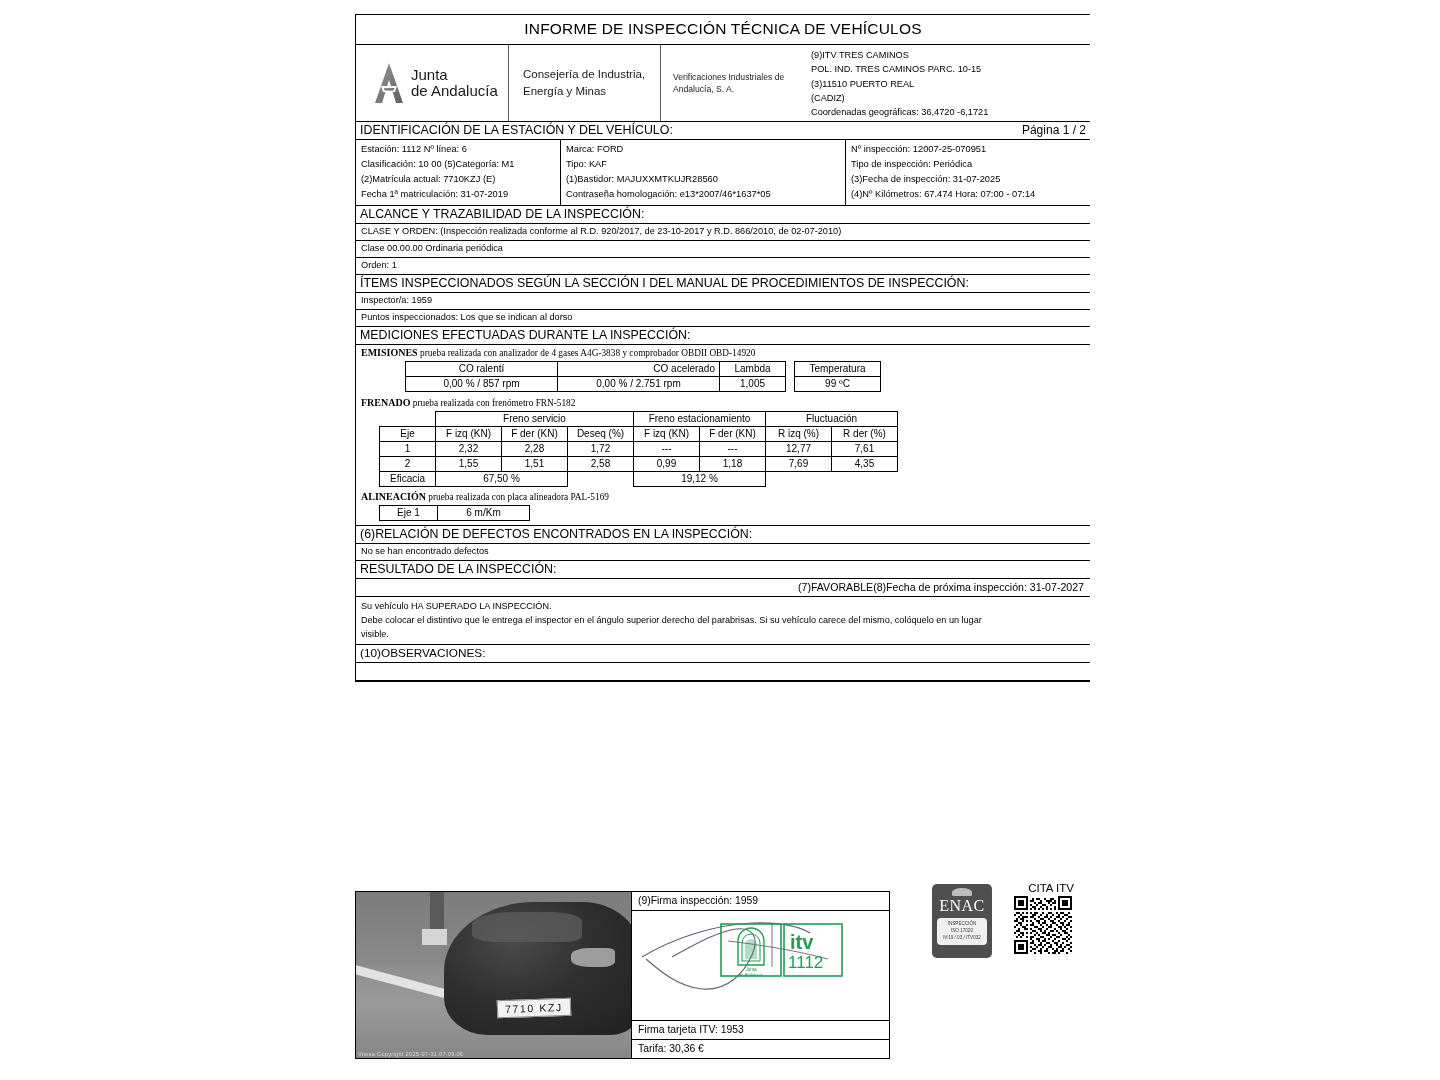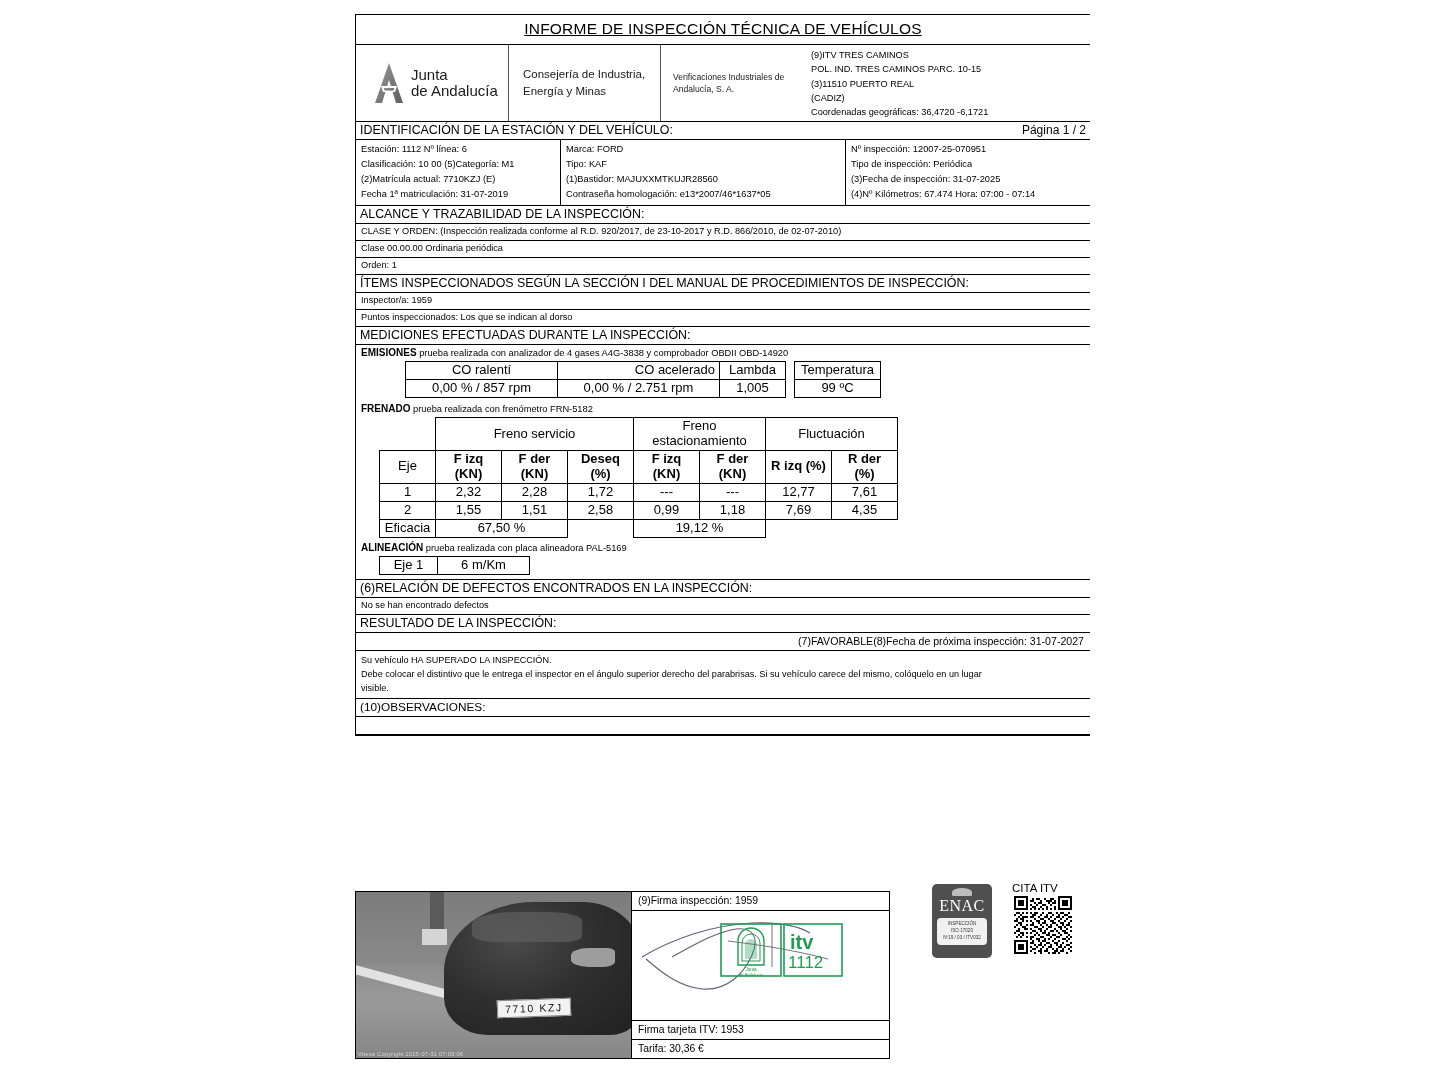--- a/index.html
+++ b/index.html
@@ -30,21 +30,20 @@
   }
 
   
   .doc-title {
     text-align: center;
     font-size: 15.5px;
     letter-spacing: .2px;
     padding: 5px 0 6px;
     border-bottom: 1.6px solid #000;
     white-space: nowrap;
-    text-decoration: underline;
   }
 
   
   .logo-band {
     display: flex;
     align-items: stretch;
     border-bottom: 1.6px solid #000;
     min-height: 68px;
   }
   .logo-cell {
@@ -135,45 +134,46 @@
 
   
   .meas {
     padding: 2px 4px 4px 5px;
     border-bottom: 1.4px solid #000;
   }
   .meas-title {
     font-size: 9.3px;
     margin-bottom: 3px;
     white-space: nowrap;
+    font-family: Liberation Serif, serif;
   }
   .meas-title b { font-size: 10px; }
 
   table.grid {
     border-collapse: collapse;
-    font-size: 13px;
+    font-size: 10px;
   }
   table.grid td, table.grid th {
     border: 1px solid #000;
     text-align: center;
     font-weight: normal;
     padding: 1px 4px;
     height: 15px;
     line-height: 1.15;
   }
   .em-tbl { margin: 0 0 5px 44px; }
   .em-tbl .c-ral { width: 152px; }
   .em-tbl .c-ace { width: 162px; text-align: right; }
   .em-tbl .c-lam { width: 66px; }
   .em-tbl .c-tmp { width: 86px; border-left-width: 1px; }
   .em-gap { border: none !important; width: 8px; }
 
   .br-tbl { margin: 0 0 4px 18px; }
   .br-tbl .c-eje { width: 56px; }
-  .br-tbl .c-f   { width: 66px; font-weight: bold; }
+  .br-tbl .c-f   { width: 66px; }
   .br-tbl .noborder { border: none; }
 
   .al-tbl { margin: 0 0 0 18px; }
   .al-tbl .c-eje { width: 58px; }
   .al-tbl .c-val { width: 92px; }
 
   
   .result-row {
     display: flex;
     justify-content: flex-end;
@@ -344,21 +344,21 @@
     font-size: 4.6px;
     line-height: 1.5;
     text-align: center;
     padding: 3px 1px;
   }
 
   .cita {
     position: absolute;
     left: 1012px; top: 882px;
     width: 62px;
-    text-align: left;
+    text-align: right;
   }
   .cita-label {
     font-size: 11.5px;
     margin-bottom: 2px;
     white-space: nowrap;
   }
   .qr { width: 58px; height: 58px; display:block; margin: 0 auto; }
 </style>
 </head>
 <body>

